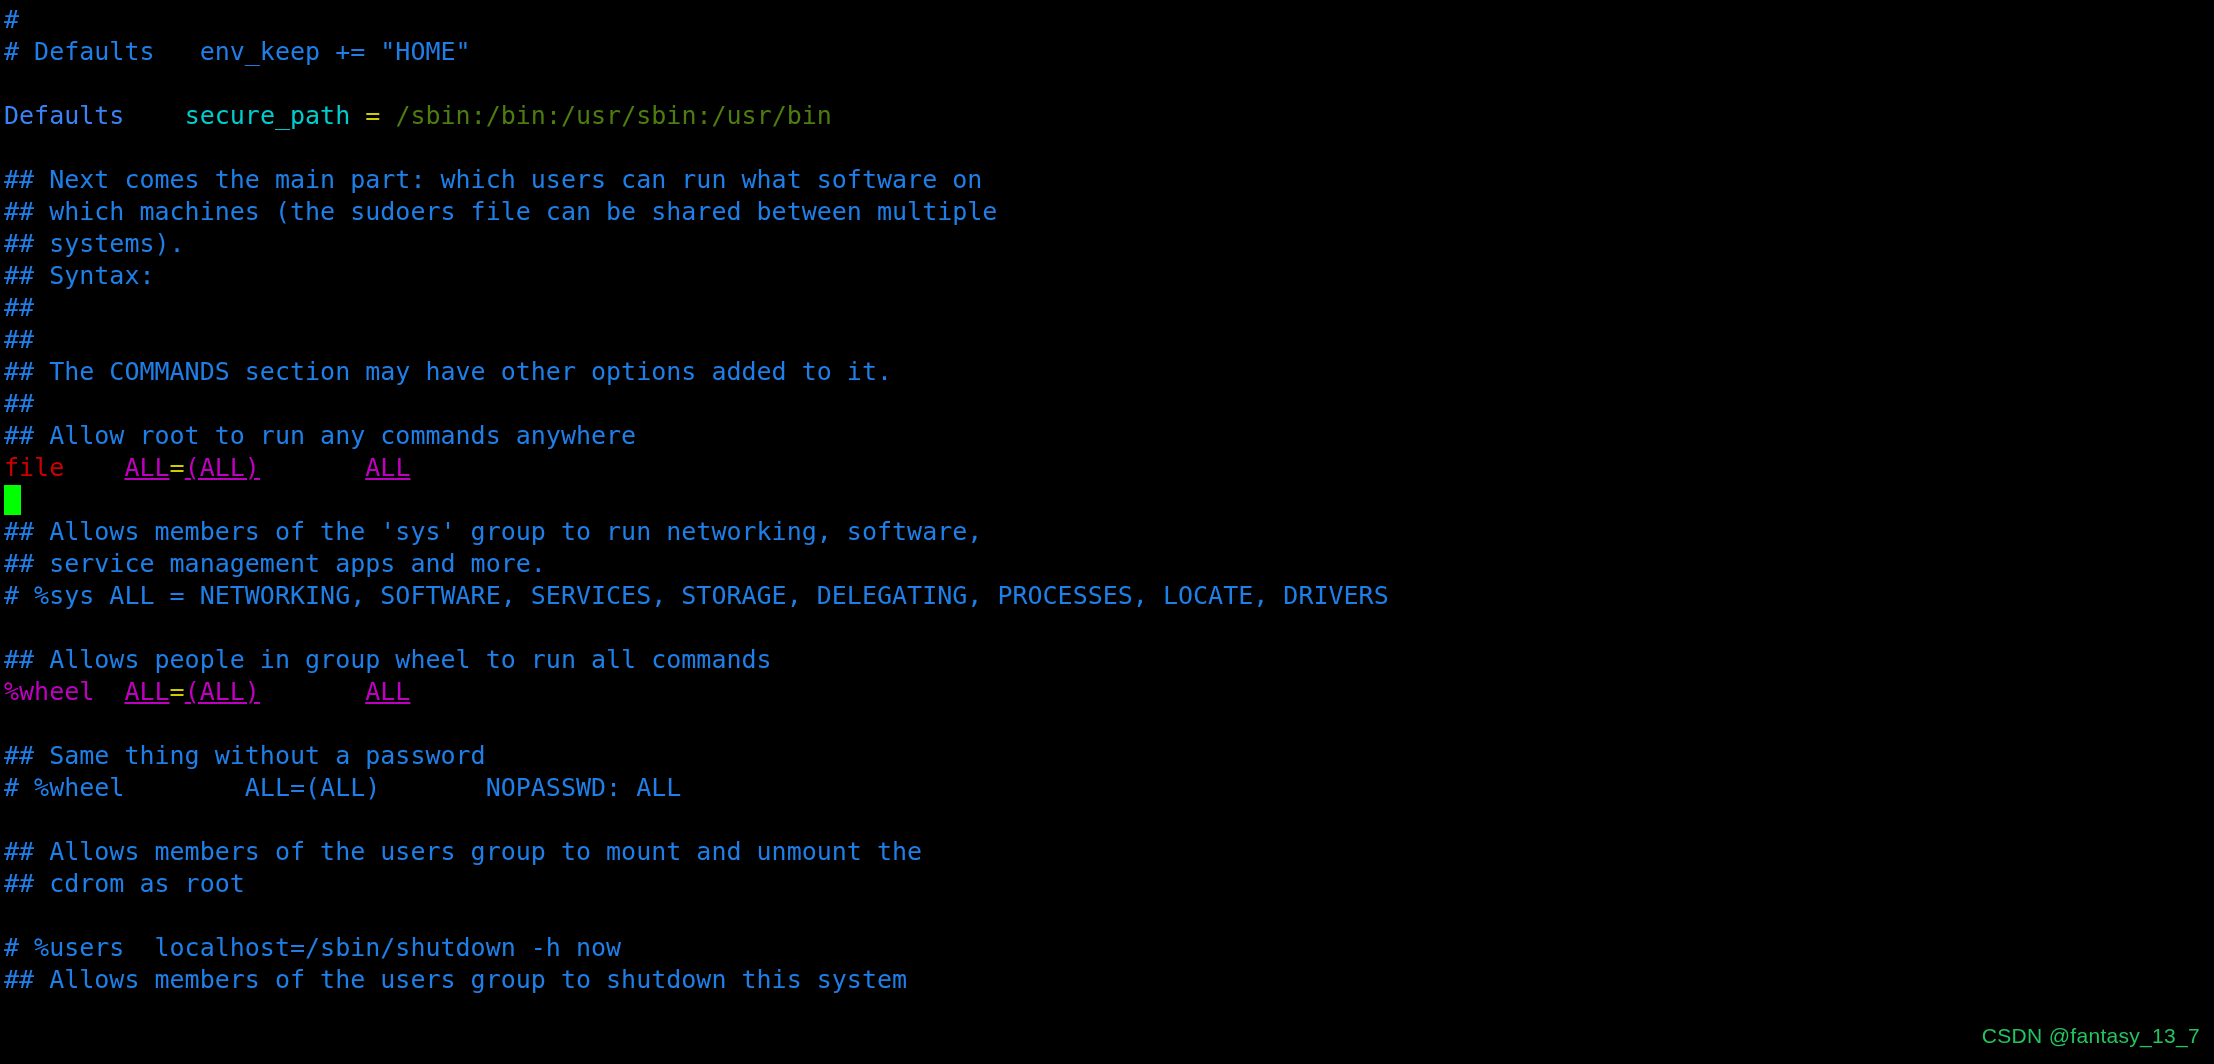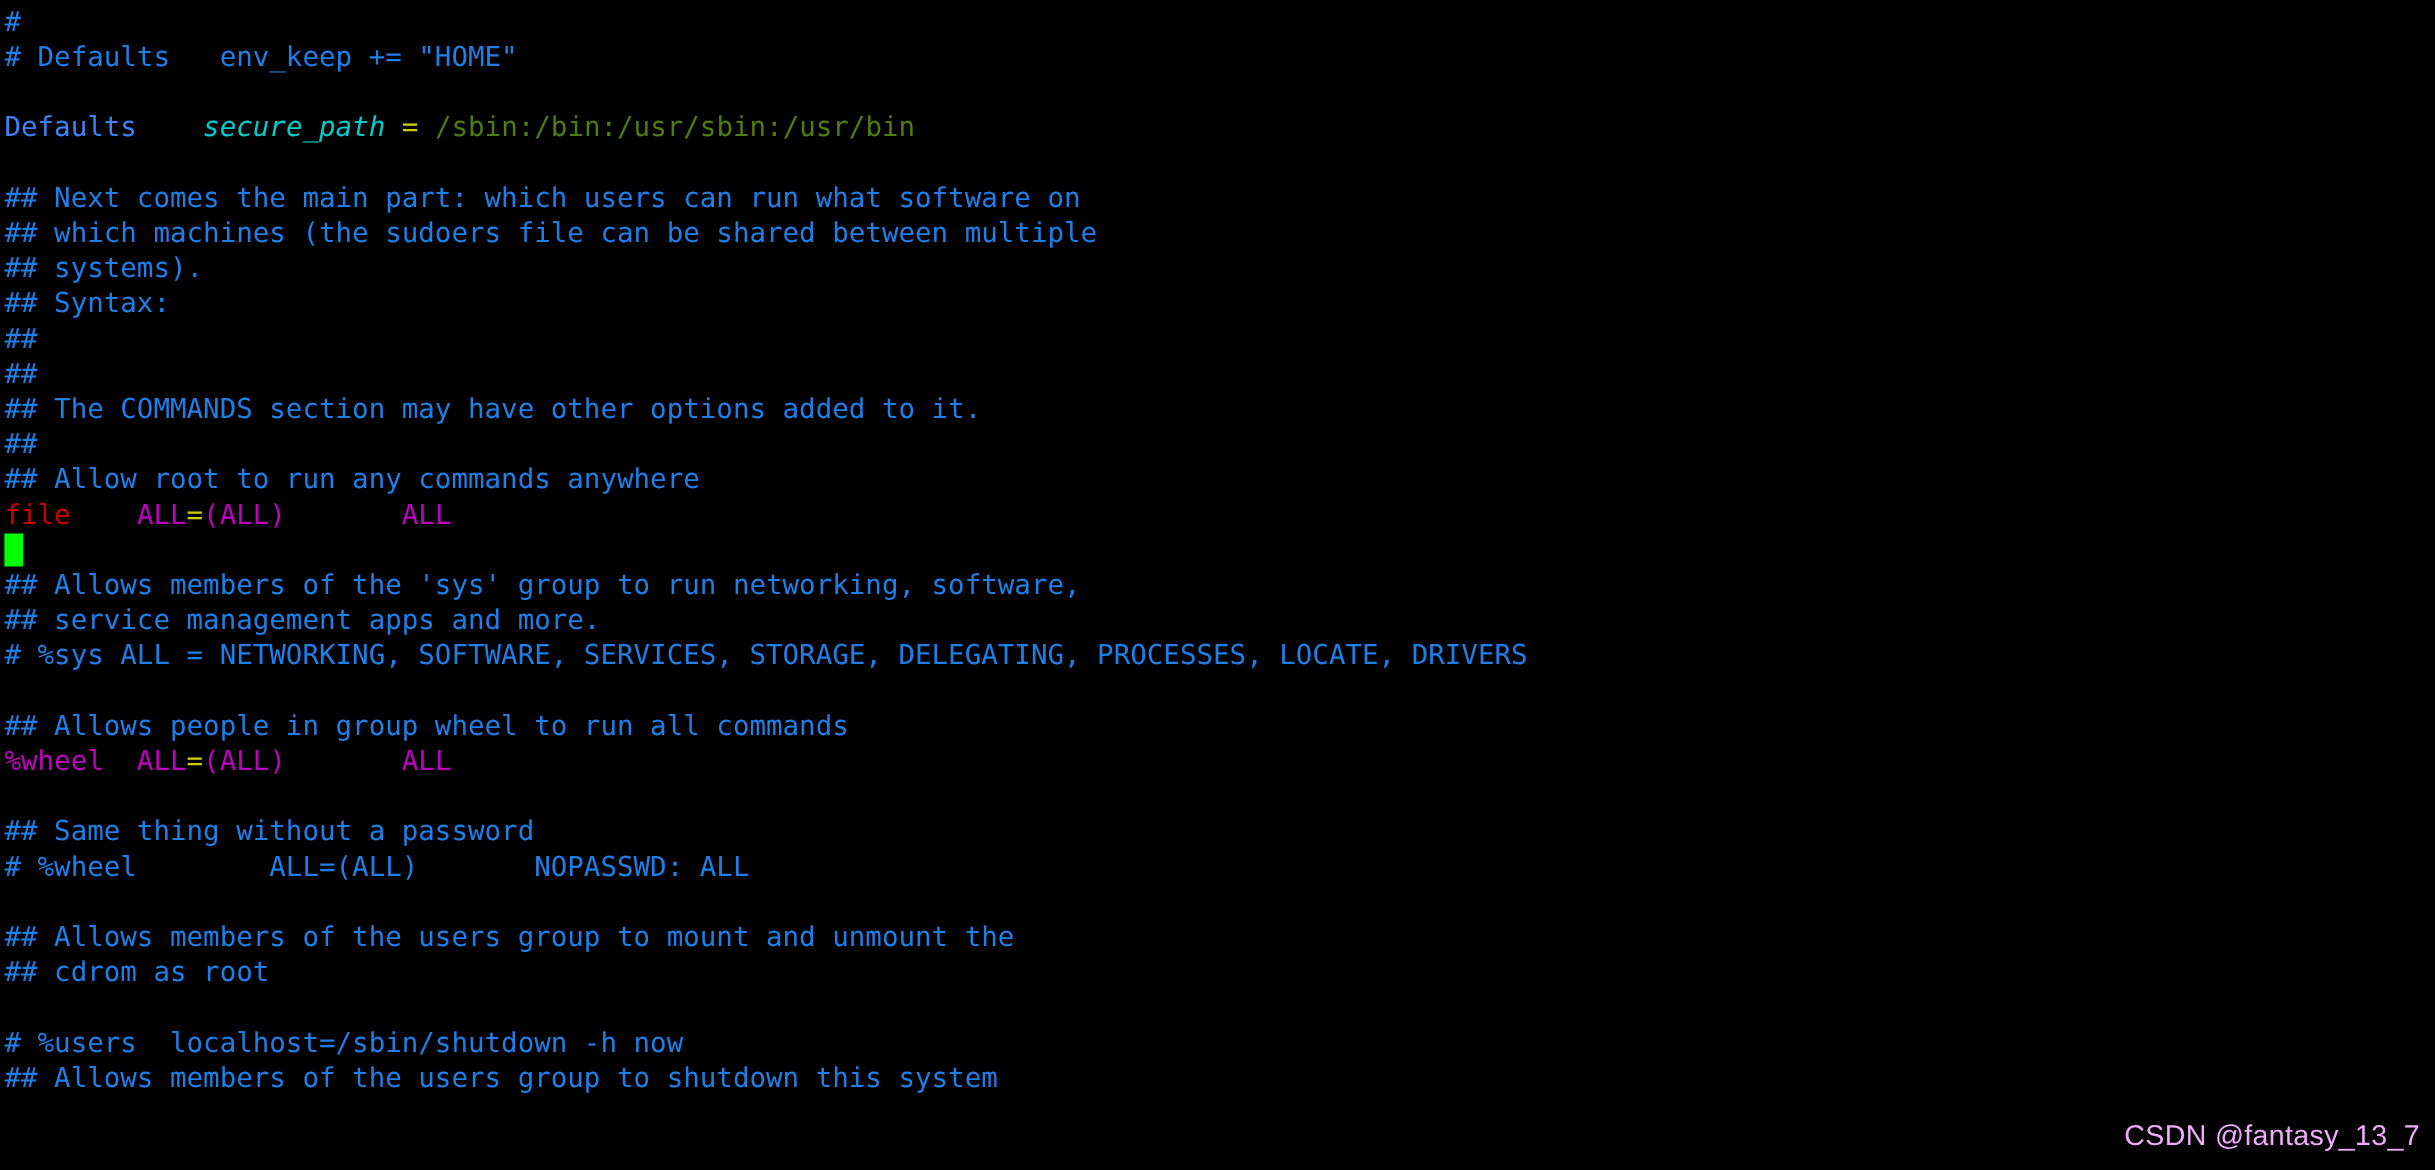--- a/index.html
+++ b/index.html
@@ -29,40 +29,40 @@
     line-height: 32px;
     font-size: 25px;
     letter-spacing: 0px;
     white-space: pre;
     color: #1f7fe8;
   }
   .tok { white-space: pre; }
   
   .c-comment  { color: #1f7fe8; }
   .c-keyword  { color: #3b82f6; }
-  .c-param    { color: #00cdcd; font-style: italic; }
+  .c-param    { color: #00cdcd; }
   .c-op       { color: #cdcd00; }
   .c-path     { color: #4d7c0f; }
   .c-user     { color: #cc0000; }
   .c-group    { color: #c000c0; }
-  .c-alias    { color: #c000c0; }
+  .c-alias    { color: #c000c0; text-decoration: underline; }
   .cursor {
     display: inline-block;
     width: 17px;
     height: 30px;
     vertical-align: -7px;
     background: #00ff00;
   }
   #watermark {
     position: absolute;
     right: 14px;
     bottom: 16px;
     font-family: "Liberation Sans", sans-serif;
-    font-size: 26px;
-    color: #f0abfc;
+    font-size: 21px;
+    color: #22c55e;
     letter-spacing: 0.3px;
     white-space: pre;
   }
 </style>
 </head>
 <body>
 
 <div id="screen">
 
   <div id="terminal">

